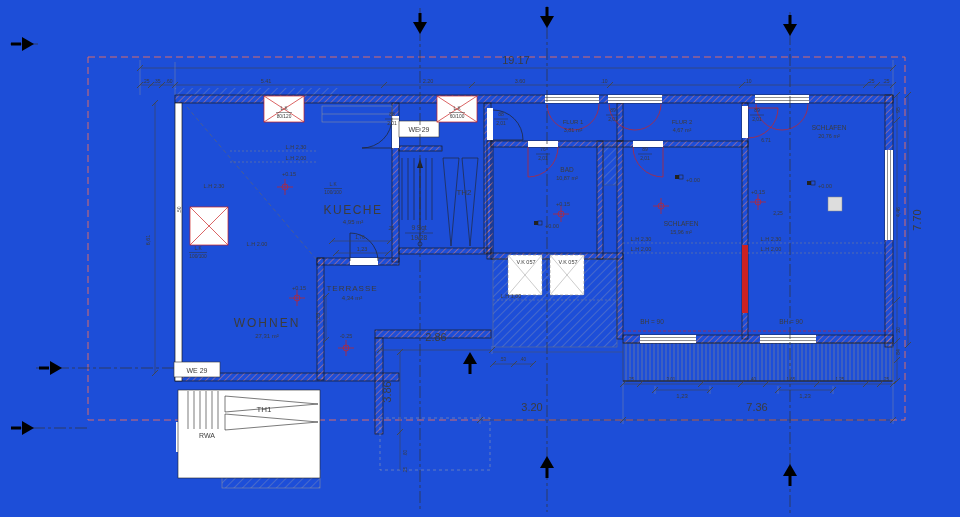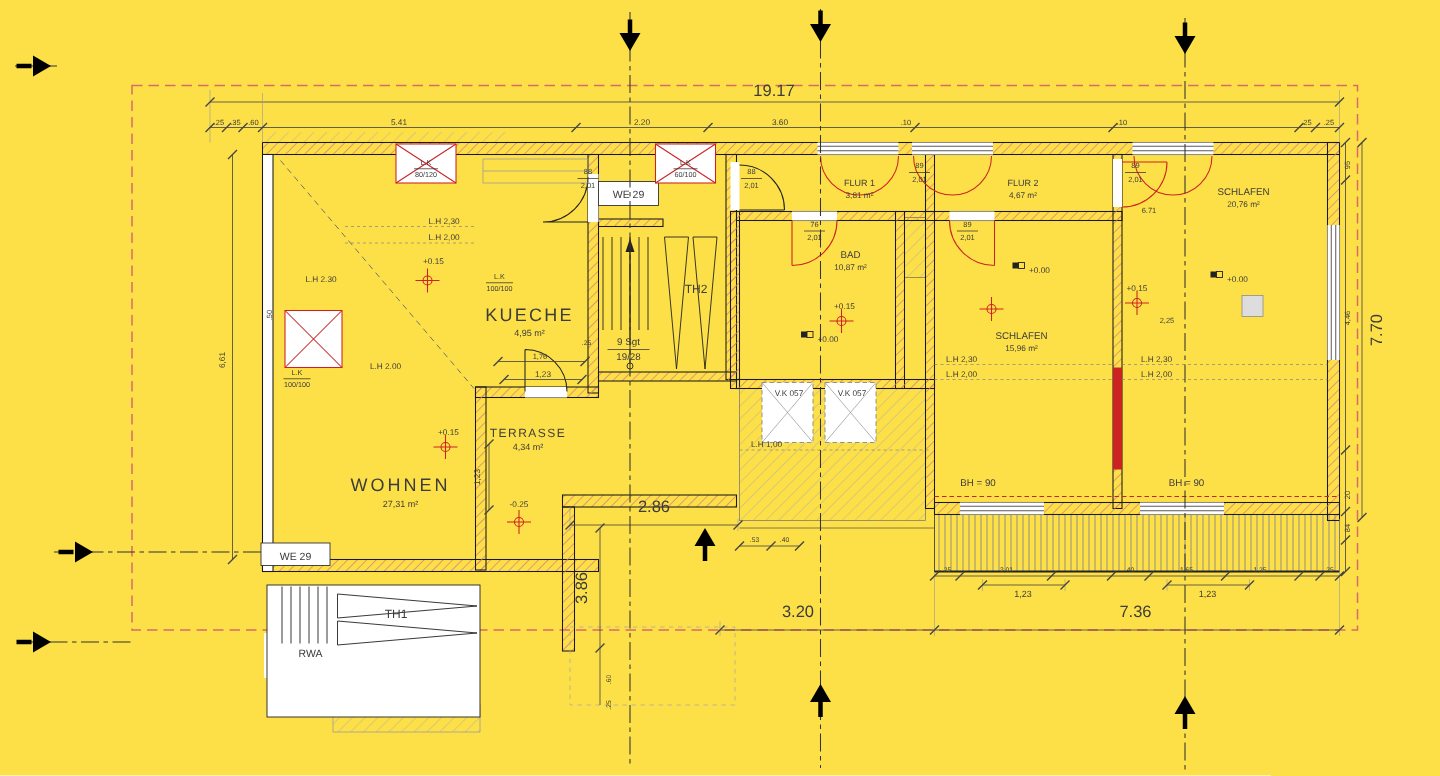--- a/index.html
+++ b/index.html
@@ -1,17 +1,17 @@
 <!DOCTYPE html>
 <html><head>
 <meta charset="utf-8">
 <title>Floor Plan</title>
 <style>
   html,body{margin:0;padding:0;background:#ffffff;}
-  .canvas{position:relative;width:960px;height:517px;background:#fde047;overflow:hidden;}
+  .canvas{position:relative;width:960px;height:517px;background:#1d4ed8;overflow:hidden;}
   svg{display:block;font-family:"Liberation Sans", sans-serif;}
   text{fill:#3c3c3c;}
 </style>
 </head>
 <body>
 
 <div class="canvas">
 <svg width="960" height="517" viewBox="0 0 960 517">
   <defs>
     <pattern id="wallHatch" width="4.5" height="4.5" patternUnits="userSpaceOnUse" patternTransform="rotate(45)">

